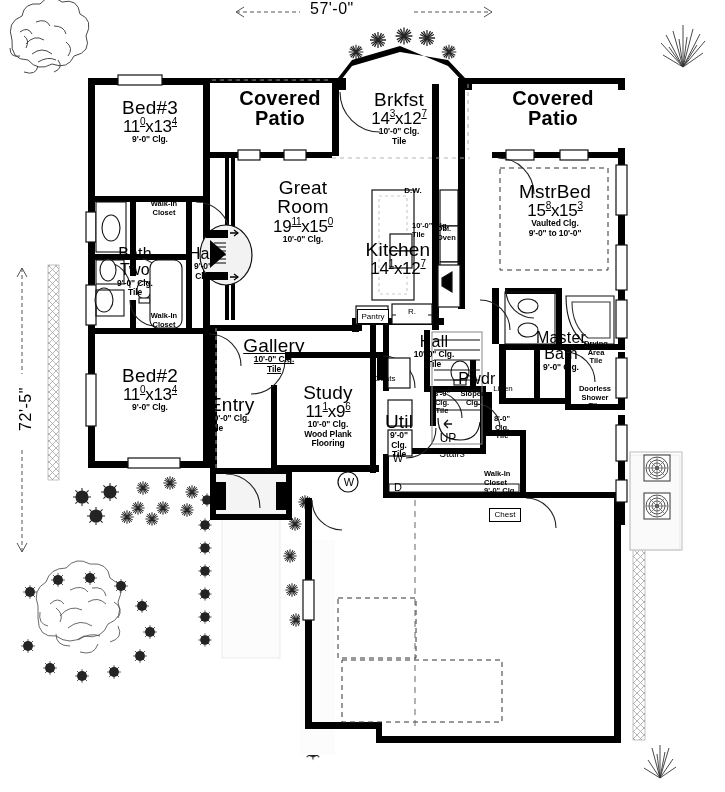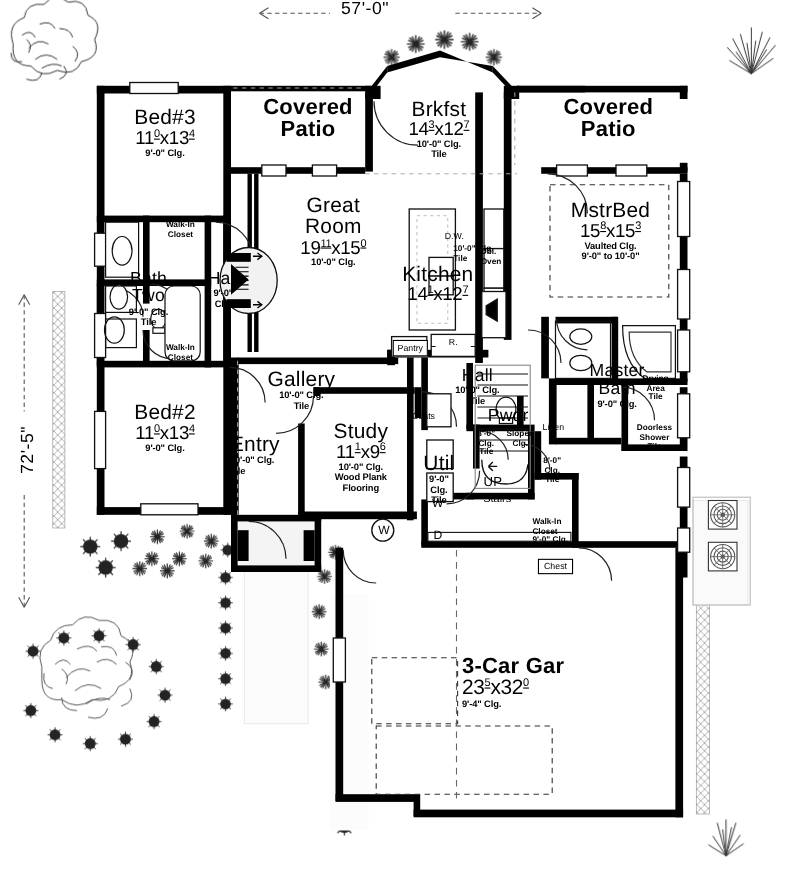--- a/index.html
+++ b/index.html
@@ -472,21 +472,21 @@
     <div class="sub">9'-0"</div>
     <div class="sub">Clg.</div>
   </div>
 
   <div class="lbl" style="left:100px;top:366px;width:100px;">
     <div class="nm">Bed#2</div>
     <div class="dim"><span>11</span><sup>0</sup>x<span>13</span><sup>4</sup></div>
     <div class="sub">9'-0" Clg.</div>
   </div>
 
-  <div class="lbl" style="left:226px;top:336px;width:96px;">
+  <div class="lbl" style="left:226px;top:336px;width:96px;text-decoration:underline;">
     <div class="nm">Gallery</div>
     <div class="sub">10'-0" Clg.</div>
     <div class="sub">Tile</div>
   </div>
 
   <div class="lbl" style="left:209px;top:395px;width:66px;text-align:left;">
     <div class="nm">Entry</div>
     <div class="sub" style="text-align:left;">10'-0" Clg.</div>
     <div class="sub" style="text-align:left;">Tile</div>
   </div>
@@ -505,45 +505,40 @@
     <div class="sub">Clg.</div>
     <div class="sub">Tile</div>
   </div>
 
   <div class="lbl" style="left:410px;top:334px;width:48px;">
     <div class="nm sm">Hall</div>
     <div class="sub">10'-0" Clg.</div>
     <div class="sub">Tile</div>
   </div>
 
-  <div class="lbl" style="left:438px;top:371px;width:48px;">
+  <div class="lbl" style="left:453px;top:371px;width:48px;">
     <div class="nm sm">Pwdr</div>
   </div>
   <div class="tiny" style="left:428px;top:390px;width:28px;">8'-0"<br>Clg.<br>Tile</div>
 
   <div class="lbl" style="left:528px;top:330px;width:66px;">
     <div class="nm sm">Master</div>
     <div class="nm sm">Bath</div>
     <div class="sub">9'-0" Clg.</div>
   </div>
 
 
-  <div class="lbl" style="left:420px;top:596px;width:124px;text-align:left;">
-    <div class="nm xl" style="text-align:left;">3-Car  Gar</div>
-    <div class="dim" style="text-align:left;font-size:19px;"><span>23</span><sup>5</sup>x<span>32</span><sup>0</sup></div>
-    <div class="sub" style="text-align:left;">9'-4" Clg.</div>
-  </div>
 
   <div class="tiny" style="left:138px;top:200px;width:52px;">Walk-In<br>Closet</div>
   <div class="tiny" style="left:138px;top:312px;width:52px;">Walk-In<br>Closet</div>
   <div class="tiny" style="left:484px;top:470px;width:60px;text-align:left;">Walk-In<br>Closet<br>9'-0" Clg.</div>
 
   <div class="boxlabel" style="left:357px;top:309px;width:30px;height:13px;line-height:13px;">Pantry</div>
   <div class="boxlabel" style="left:396px;top:306px;width:32px;height:12px;line-height:12px;border:none;">R.</div>
-  <div class="tiny2" style="left:396px;top:210px;width:34px;">D.W.</div>
+  <div class="tiny2" style="left:396px;top:186px;width:34px;font-weight:bold;">D.W.</div>
   <div class="tiny" style="left:437px;top:225px;width:26px;text-align:left;">Dbl.<br>Oven</div>
 
   <div class="tiny2" style="left:366px;top:374px;width:38px;">Coats</div>
   <div class="tiny2" style="left:487px;top:384px;width:32px;">Linen</div>
   <div class="tiny" style="left:455px;top:390px;width:36px;">Sloped<br>Clg.</div>
   <div class="tiny" style="left:576px;top:340px;width:40px;">Drying<br>Area<br>Tile</div>
   <div class="tiny" style="left:571px;top:385px;width:48px;">Doorless<br>Shower<br>Tile</div>
   <div class="tiny" style="left:487px;top:415px;width:30px;">8'-0"<br>Clg.<br>Tile</div>
   <div class="boxlabel" style="left:489px;top:508px;width:30px;height:12px;line-height:12px;">Chest</div>
 

